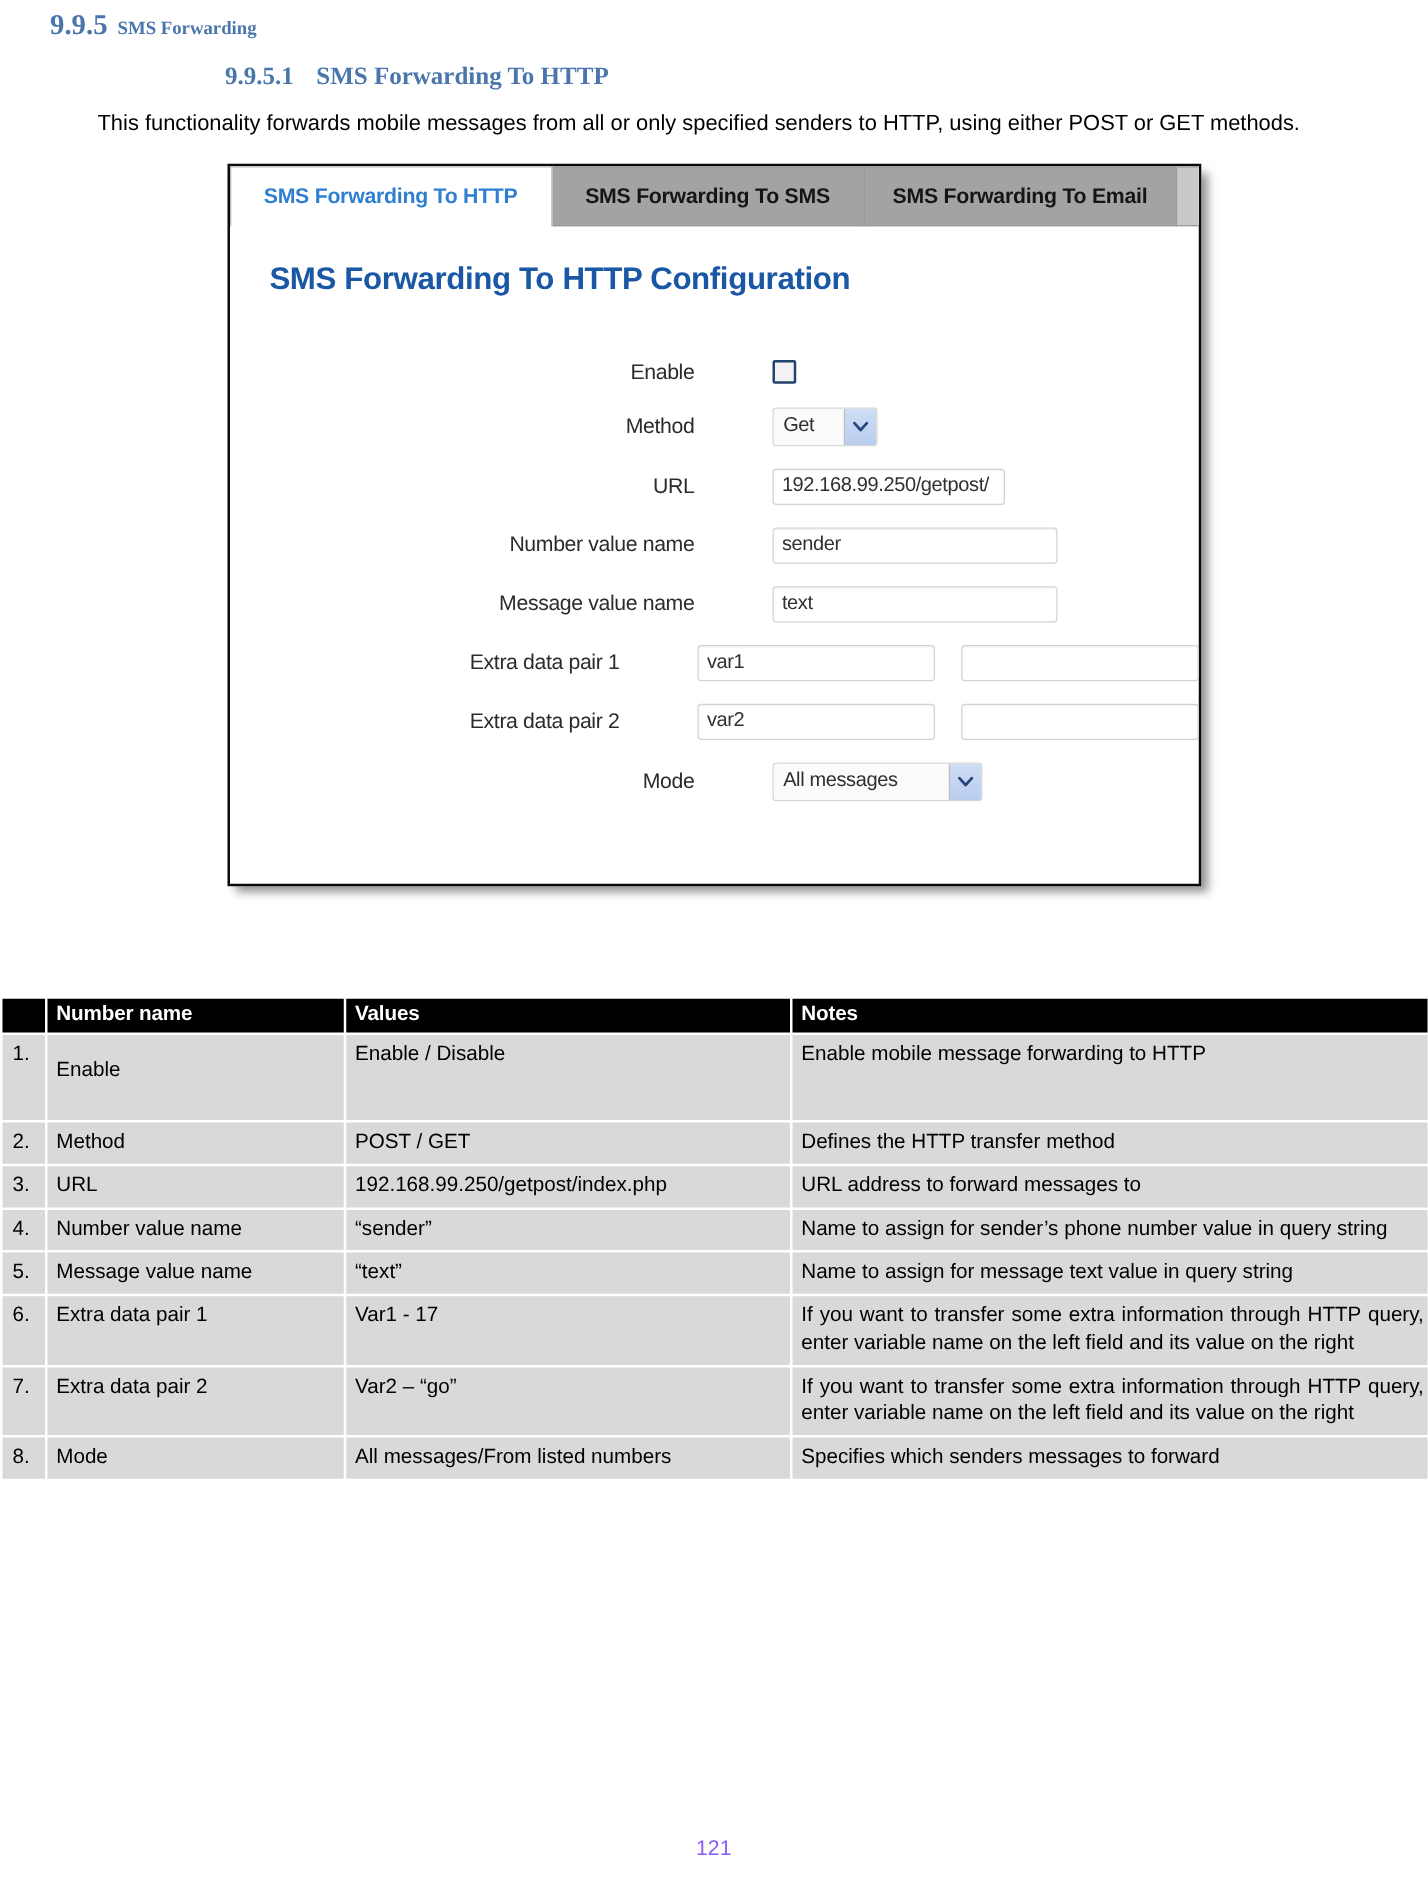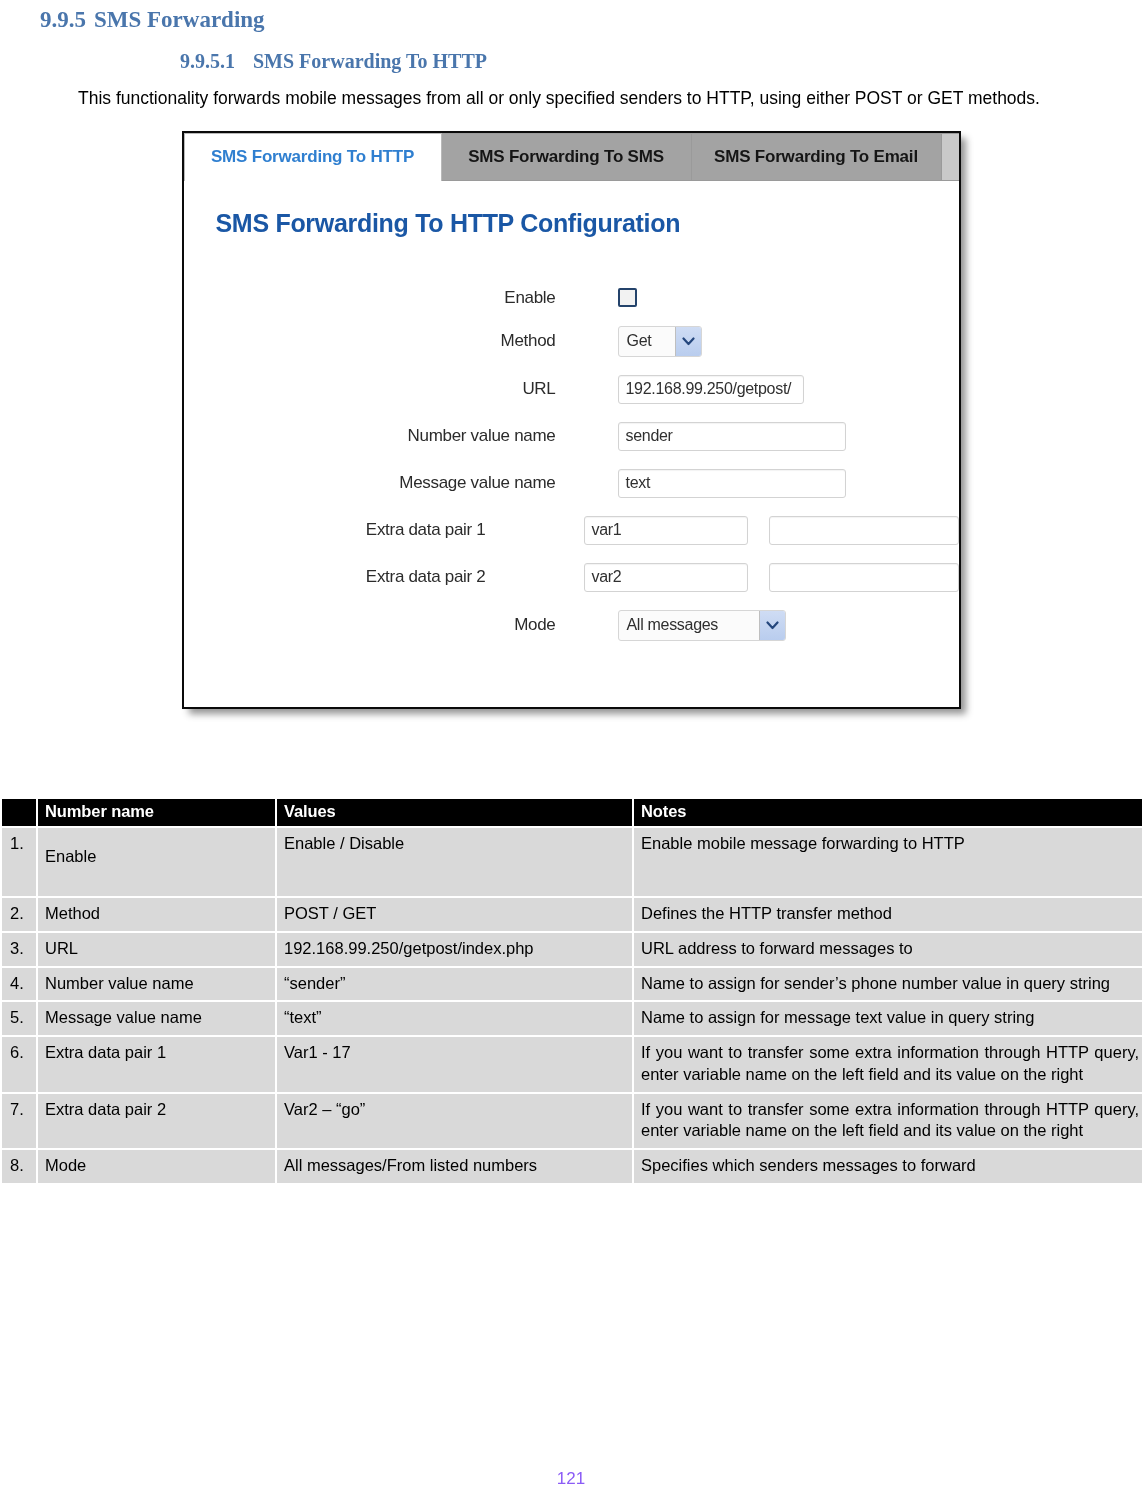--- a/index.html
+++ b/index.html
@@ -20,21 +20,21 @@
   .h-main {
     font-family: "Liberation Serif", serif;
     color: #4a76ac;
     font-weight: bold;
     margin: 0;
     padding: 0 0 0 8px;
     line-height: 1.05;
     white-space: nowrap;
   }
   .h-main .num { font-size: 23px; letter-spacing: 0px; margin-left: 24px; }
-  .h-main .txt { font-size: 23px; margin-left: 8px; }
+  .h-main .txt { font-size: 15px; margin-left: 8px; }
 
   .h-sub {
     font-family: "Liberation Serif", serif;
     color: #4a76ac;
     font-weight: bold;
     font-size: 20px;
     margin: 16px 0 0 0;
     padding-left: 172px;
     line-height: 1.1;
     white-space: nowrap;
@@ -161,21 +161,21 @@
     padding: 0 7px;
     display: flex;
     align-items: center;
     font-family: "Liberation Sans", sans-serif;
     letter-spacing: -0.3px;
     white-space: nowrap;
     overflow: hidden;
   }
   .tbox.url { width: 186px; }
   .tbox.namebox { width: 228px; }
-  .tbox.pair-left { width: 164px; margin-left: 36px; }
+  .tbox.pair-left { width: 190px; }
   .tbox.pair-right { width: 190px; margin-left: 11px; }
 
   .chk {
     width: 19px; height: 19px;
     border: 2px solid #24436b;
     background: #f2f2f2;
     border-radius: 2px;
   }
 
   .sel {

